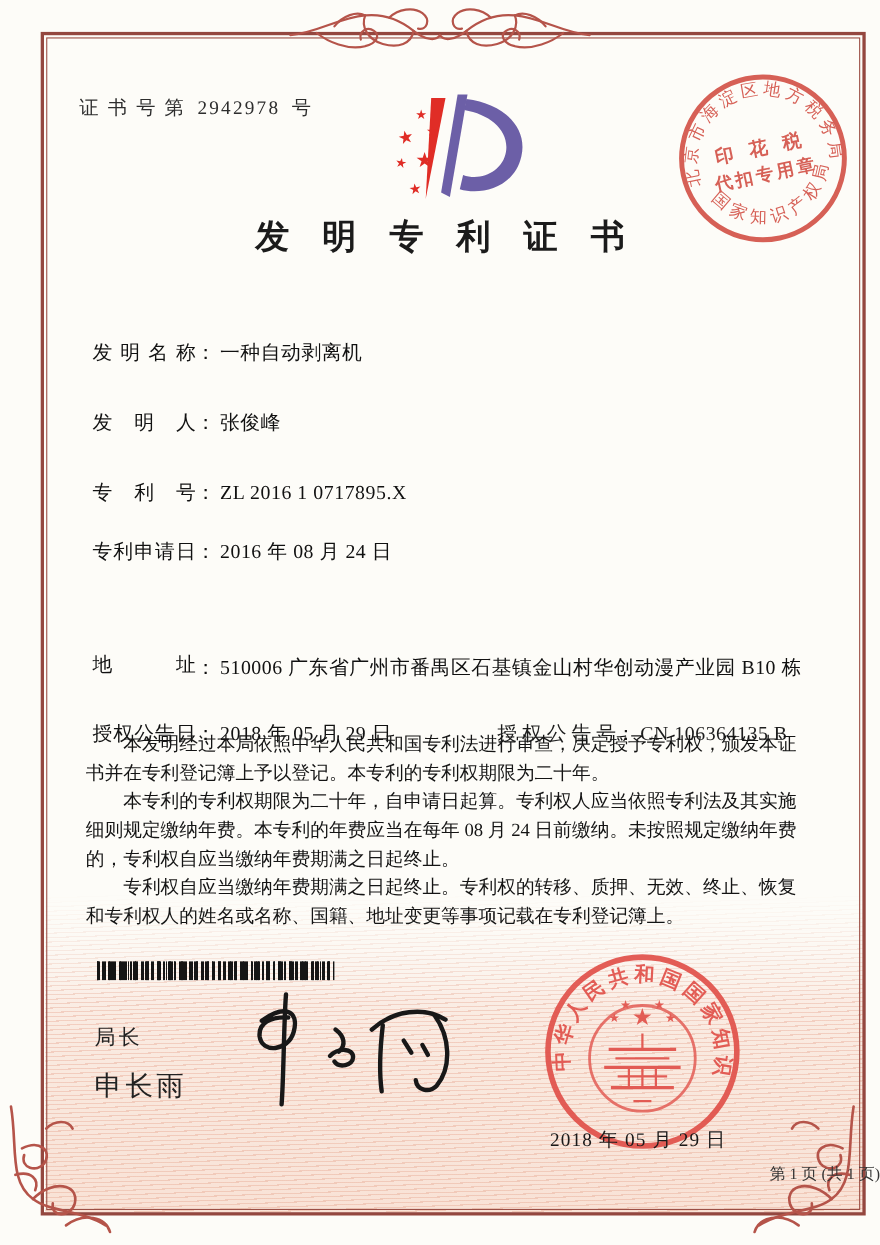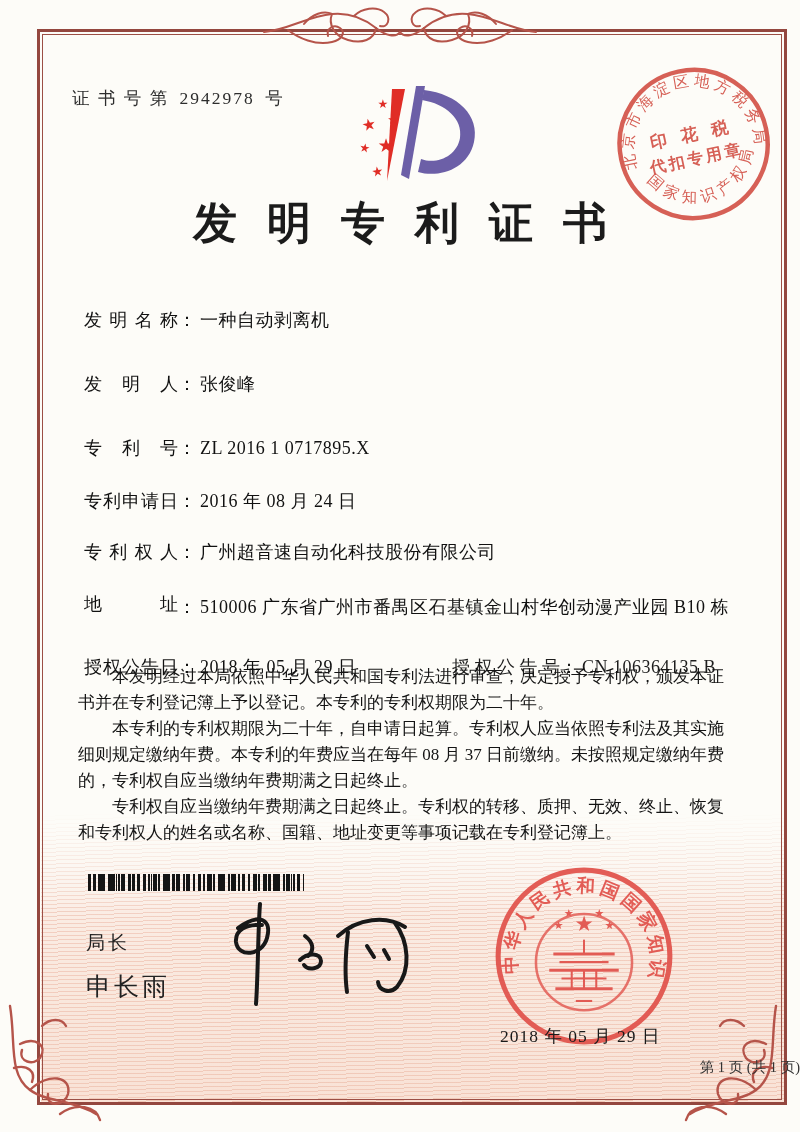--- a/index.html
+++ b/index.html
@@ -26,21 +26,21 @@
   }
   .ornament-top{ position:absolute; left:258px; top:2px; z-index:3; }
   .flourish{ position:absolute; z-index:3; }
   
   .cert-no{ position:absolute; left:72px; top:86px; font-size:17.5px; letter-spacing:2px; color:#2d2d2d; z-index:4; }
   .cert-no .num{ margin:0 4px;text-align:right; }
   .logo{ position:absolute; left:330px; top:82px; z-index:4; }
   .tax-stamp{ position:absolute; left:606px; top:56px; z-index:5; transform:rotate(-12deg); opacity:.88; }
   .title{
     position:absolute; left:0; right:0; top:194px; text-align:center; z-index:4;
-    font-size:44px; font-weight:700; letter-spacing:30px; text-indent:30px; color:#1b1b1b;
+    font-size:31px; font-weight:700; letter-spacing:30px; text-indent:30px; color:#1b1b1b;
   }
   
   .frow{ position:absolute; left:84px; font-size:18px; color:#111; z-index:4; white-space:nowrap; }
   .flabel{ display:inline-block; width:94px; text-align:justify; text-align-last:justify; vertical-align:top; }
   .fvalue{ margin-left:4px; letter-spacing:.5px; }
   .f1{ top:308px; } .f2{ top:372px; } .f3{ top:436px; }
   .f4{ top:489px; } .f5{ top:540px; } .f6{ top:592px; } .f7{ top:655px; }
   .f6 .fvalue{ display:inline-block; width:540px; white-space:normal; line-height:30px; }
   .grant-no{ position:absolute; left:452px; top:655px; font-size:18px; z-index:4; white-space:nowrap; }
   
@@ -148,36 +148,33 @@
   </div>
   <div class="frow f1">
     <span class="flabel">发明名称</span><span>：</span><span class="fvalue">一种自动剥离机</span>
   </div>
   <div class="frow f3">
     <span class="flabel">专利号</span><span>：</span><span class="fvalue">ZL 2016 1 0717895.X</span>
   </div>
   <div class="frow f4">
     <span class="flabel">专利申请日</span><span>：</span><span class="fvalue">2016 年 08 月 24 日</span>
   </div>
-  <div class="frow f5">
-    <span class="flabel">专利权人</span><span>：</span><span class="fvalue">广州超音速自动化科技股份有限公司</span>
-  </div>
   <div class="frow f6">
     <span class="flabel">地址</span><span>：</span><span class="fvalue">510006 广东省广州市番禺区石基镇金山村华创动漫产业园 B10 栋</span>
   </div>
   <div class="frow f7">
     <span class="flabel">授权公告日</span><span>：</span><span class="fvalue">2018 年 05 月 29 日</span>
   </div>
   <div class="grant-no">
     <span class="flabel" style="width:108px">授权公告号</span><span>：</span><span class="fvalue">CN 106364135 B</span>
   </div>
 
   <div class="body-text">
     <p>本发明经过本局依照中华人民共和国专利法进行审查，决定授予专利权，颁发本证书并在专利登记簿上予以登记。本专利的专利权期限为二十年。</p>
-    <p>本专利的专利权期限为二十年，自申请日起算。专利权人应当依照专利法及其实施细则规定缴纳年费。本专利的年费应当在每年 08 月 37 日前缴纳。未按照规定缴纳年费的，专利权自应当缴纳年费期满之日起终止。</p>
+    <p>本专利的专利权期限为二十年，自申请日起算。专利权人应当依照专利法及其实施细则规定缴纳年费。本专利的年费应当在每年 08 月 24 日前缴纳。未按照规定缴纳年费的，专利权自应当缴纳年费期满之日起终止。</p>
     <p>专利权自应当缴纳年费期满之日起终止。专利权的转移、质押、无效、终止、恢复和专利权人的姓名或名称、国籍、地址变更等事项记载在专利登记簿上。</p>
   </div>
 
   <div class="barcode"></div>
 
   <div class="officer-title">局长</div>
   <div class="officer-name">申长雨</div>
 
   <svg class="signature" width="230" height="115" viewBox="0 0 230 115">
     <g stroke="#181818" fill="none" stroke-width="4" stroke-linecap="round" stroke-linejoin="round">

